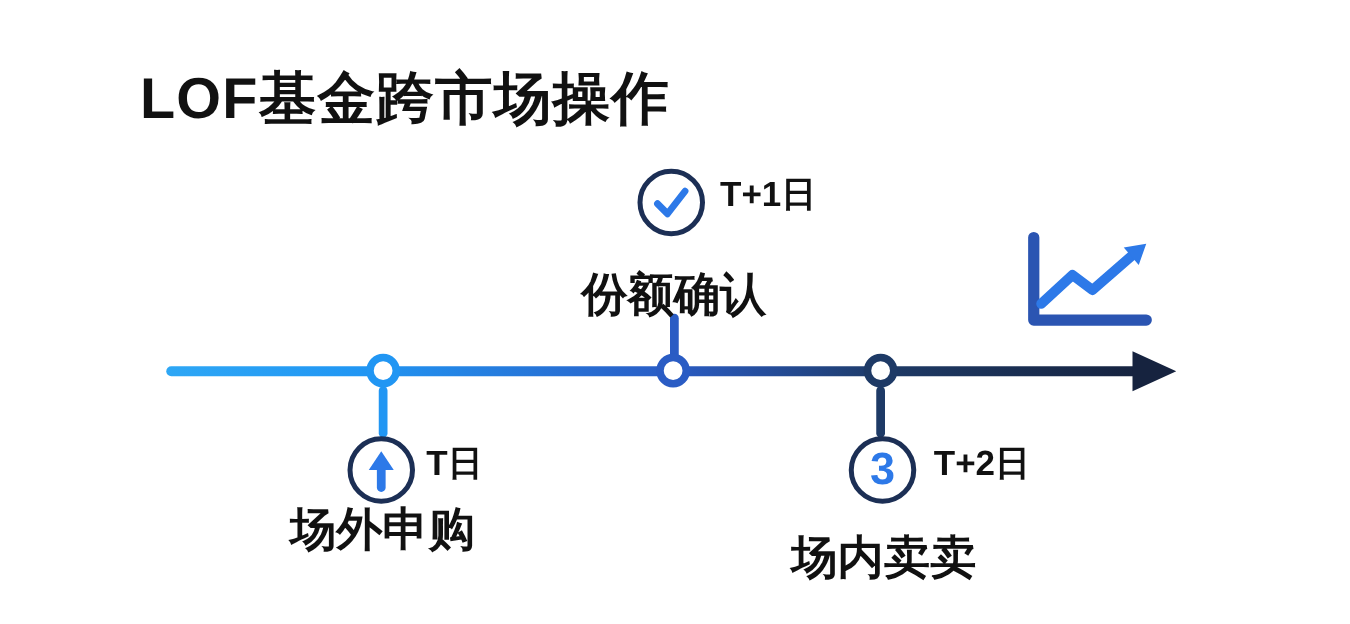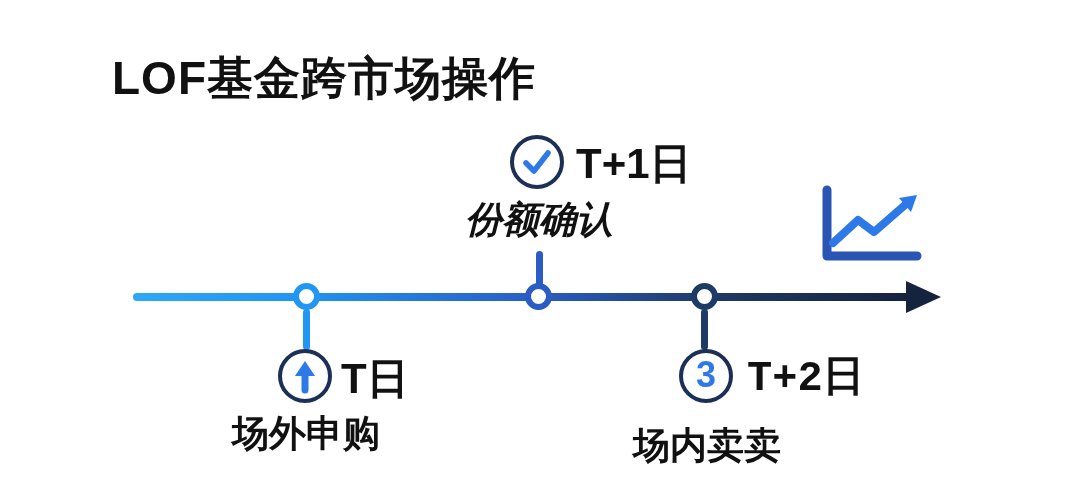--- a/index.html
+++ b/index.html
@@ -51,33 +51,33 @@
   .badge-check { left:510px; top:135px; }
   .badge-up    { left:278px; top:349px; }
   .badge-num   { left:679px; top:349px; }
   .badge-num .num {
     font-size:36px; font-weight:700; color:#2D79E8; line-height:1;
     transform:translateY(-1px);
   }
 
   
   .day-label {
-    position:absolute; font-size:42px; font-weight:700; color:#111111;
+    position:absolute; font-size:28px; font-weight:700; color:#111111;
     white-space:nowrap; line-height:1.1;
   }
   .label-t1 { left:576px; top:141px; }
   .label-t  { left:341px; top:356px;text-align:right; }
-  .label-t2 { left:747px; top:356px;font-family:Liberation Mono, monospace; }
+  .label-t2 { left:747px; top:356px; }
 
   .action {
     position:absolute; font-size:37px; font-weight:700; color:#111111;
     white-space:nowrap; line-height:1.1;
   }
-  .action-mid   { left:465px; top:200px;font-style:italic; }
-  .action-left  { left:232px; top:414px;text-align:center; }
+  .action-mid   { left:465px; top:216px; }
+  .action-left  { left:232px; top:404px;text-align:center; }
   .action-right { left:633px; top:426px; }
 
   .chart-icon { position:absolute; left:813px; top:184px; }
 </style>
 </head>
 <body>
 
 <div class="stage">
 
   <h1 class="title">LOF基金跨市场操作</h1>

